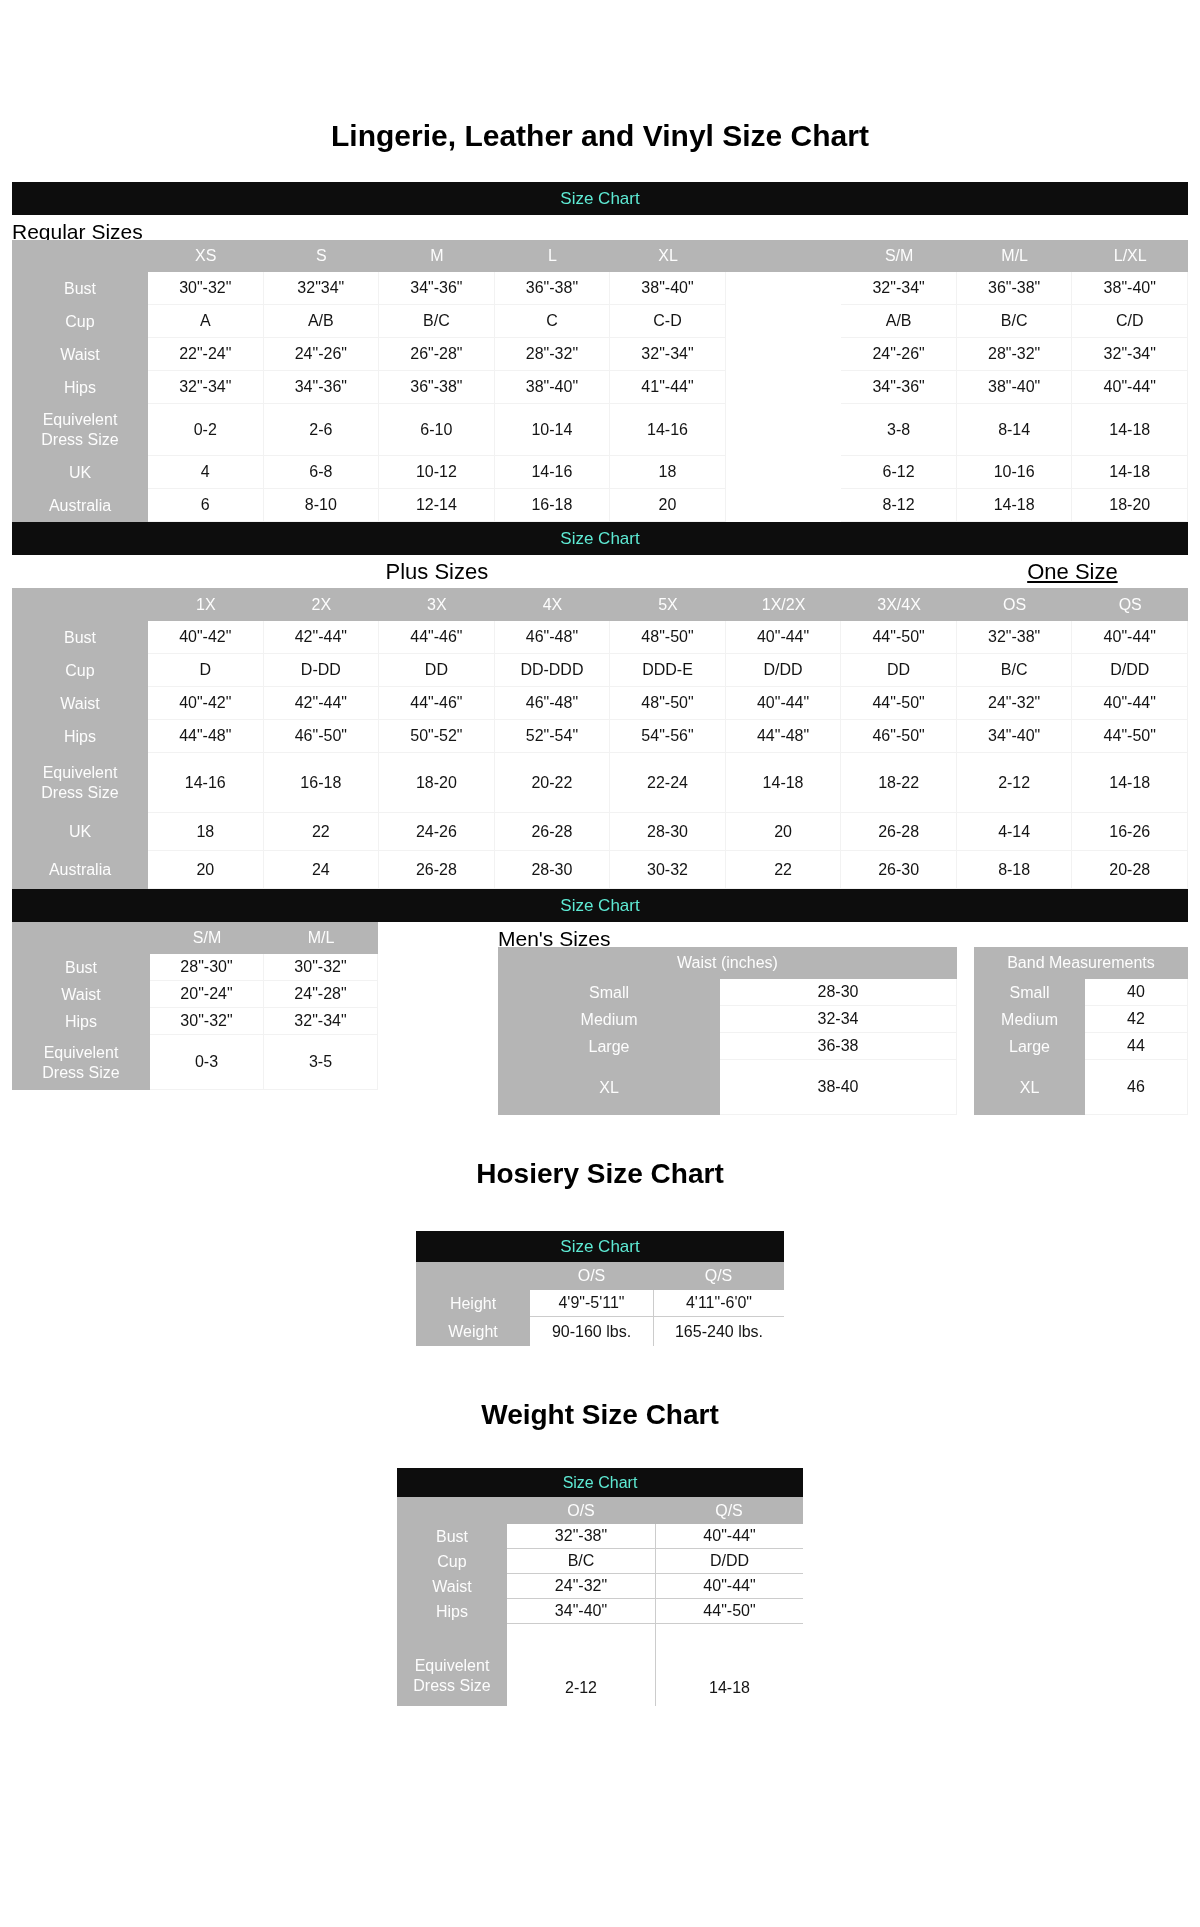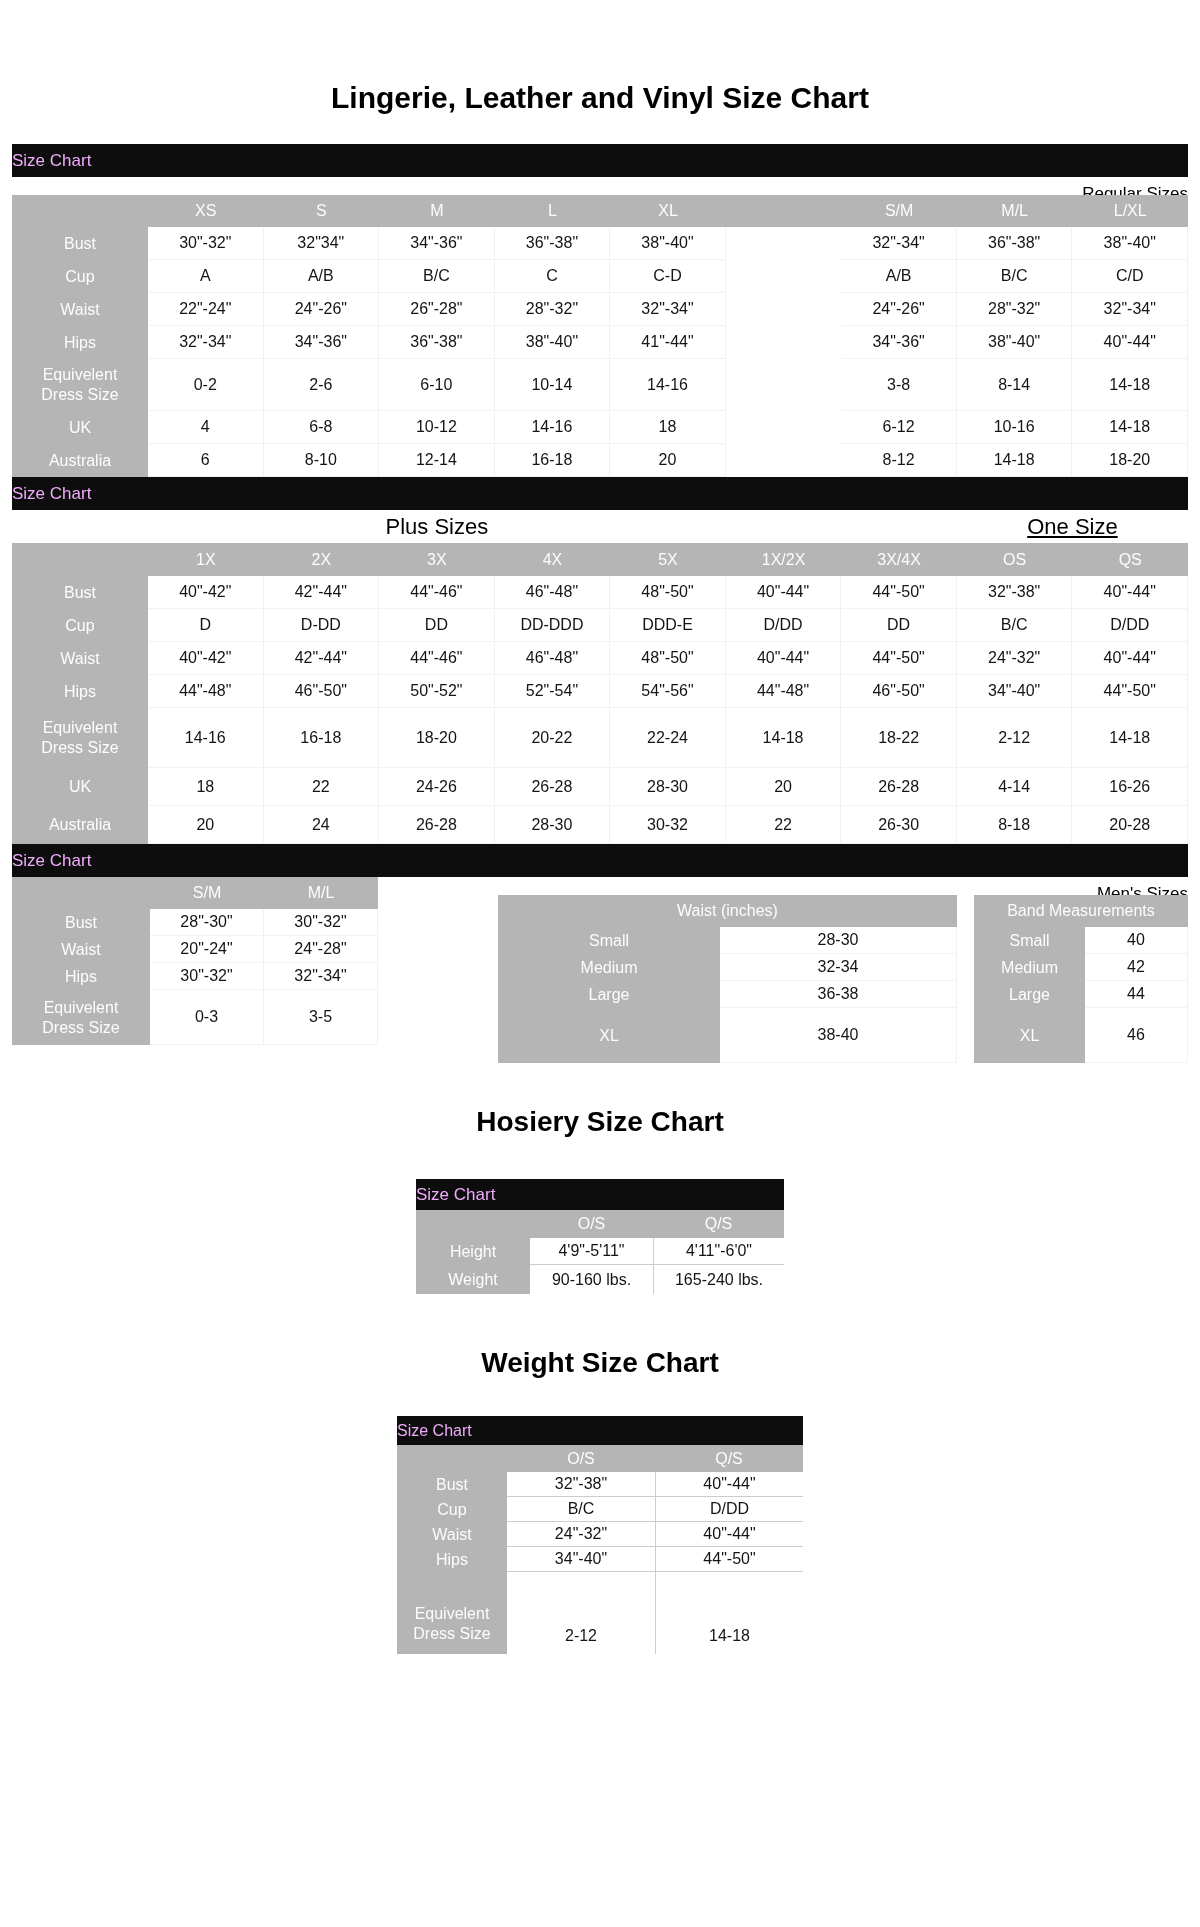--- a/index.html
+++ b/index.html
@@ -2,30 +2,30 @@
 <html style="--bar-bg: #0d0d0d; --hdr-gray: #b5b5b5;"><head>
 <meta charset="utf-8">
 <style>
   html,body{margin:0;padding:0;}
   body{
     width:1200px;min-height:1927px;background:#ffffff;
     font-family:"Liberation Sans",sans-serif;color:#1c1c1c;
     overflow-x:hidden;
   }
   .main-title{
-    padding-top:80px;font-size:30px;line-height:36px;font-weight:bold;
+    padding-top:118px;font-size:30px;line-height:36px;font-weight:bold;
     text-align:center;color:#000;
   }
   .twrap{margin:0 12px;}
   .bar{
     height:33px;line-height:33px;background:var(--bar-bg,#0d0d0d);
-    color:#f0abfc;text-align:left;font-size:17px;
+    color:#5eead4;text-align:center;font-size:17px;
   }
   #table1 .bar{margin-top:28px;}
-  .subtitle{height:18px;line-height:33px;text-align:right;font-size:17px;color:#000;}
+  .subtitle{height:25px;line-height:33px;text-align:left;font-size:21px;color:#000;}
   .subgrid{display:grid;grid-template-columns:136px repeat(9,1fr);height:33px;}
   .subgrid .sublbl{display:flex;align-items:center;justify-content:center;font-size:22px;color:#000;}
   .span-plus{grid-column:2/7;}
   .span-one{grid-column:9/11;text-decoration:underline;}
   .sgrid{display:grid;}
   .hcell,.lcell{
     background:var(--hdr-gray,#b5b5b5);color:#fdfdfd;
     display:flex;align-items:center;justify-content:center;
     font-size:16px;text-align:center;white-space:pre-line;line-height:1.25;
   }

